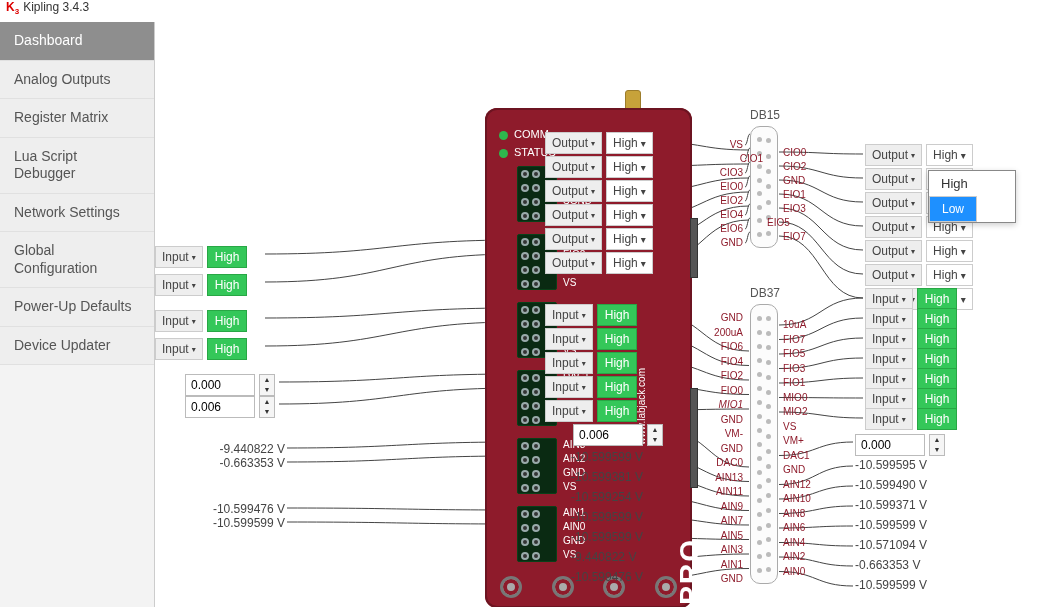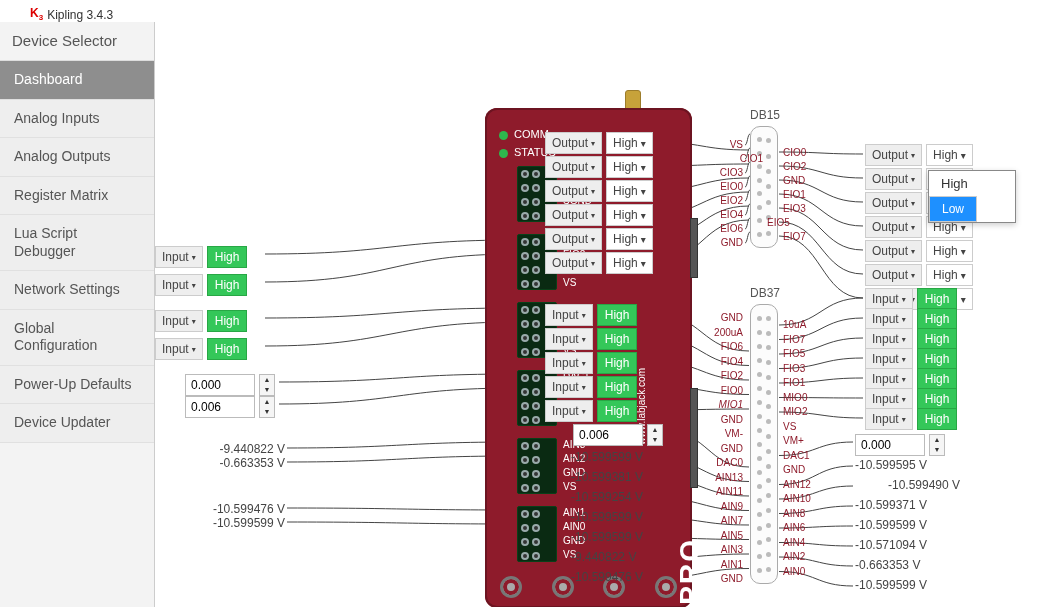--- a/index.html
+++ b/index.html
@@ -1,19 +1,19 @@
 <!DOCTYPE html>
 <html><head>
 <meta charset="utf-8">
 <style>
   * { box-sizing: border-box; margin: 0; padding: 0; font-family: Arial, Helvetica, sans-serif; }
   body { background: #fff; font-size: 13px; color: #333; width: 1057px; height: 607px; overflow: hidden; position: relative; }
 
   
-  .titlebar { height: 22px; display: flex; align-items: flex-end; padding-left: 6px; font-size: 12px; gap: 4px; margin-left: 24px; }
+  .titlebar { height: 22px; display: flex; align-items: flex-start; padding-left: 6px; font-size: 12px; gap: 4px; }
   .titlebar .logo { color: #d00; font-weight: bold; font-size: 12px; }
   .titlebar .logo sub { font-size: 8px; }
 
   
   .workspace { display: flex; height: calc(100% - 22px); }
 
   
   .sidebar { width: 155px; background: #f3f3f3; border-right: 1px solid #ccc; }
   .sidebar-header { padding: 10px 12px 10px 12px; font-size: 15px; color: #555; border-bottom: 1px solid #ddd; line-height: 1.2; }
   .sidebar-item { padding: 10px 14px; font-size: 14px; color: #555; border-bottom: 1px solid #e0e0e0; background: #eee; cursor: pointer; line-height: 1.25; }
@@ -82,24 +82,22 @@
 </head>
 <body>
 
 <div class="titlebar">
   <span class="logo"><span>K</span><sub>3</sub></span>
   <span>Kipling 3.4.3</span>
 </div>
 
 <div class="workspace">
   <div class="sidebar">
-    <div class="sidebar-header">Device Selector</div>
     <div id="sidebar-items">
         <div class="sidebar-item active">Dashboard</div>
-        <div class="sidebar-item">Analog Inputs</div>
         <div class="sidebar-item">Analog Outputs</div>
         <div class="sidebar-item">Register Matrix</div>
         <div class="sidebar-item">Lua Script Debugger</div>
         <div class="sidebar-item">Network Settings</div>
         <div class="sidebar-item">Global Configuration</div>
         <div class="sidebar-item">Power-Up Defaults</div>
         <div class="sidebar-item">Device Updater</div>
       </div>
   </div>
 
@@ -637,21 +635,21 @@
         <div class="readout" style="left: 416px; top: 428px;">-10.599599 V</div>
         <div class="readout" style="left: 416px; top: 448px;">-10.599381 V</div>
         <div class="readout" style="left: 416px; top: 468px;">-10.599254 V</div>
         <div class="readout" style="left: 416px; top: 488px;">-10.599599 V</div>
         <div class="readout" style="left: 416px; top: 508px;">-10.599599 V</div>
         <div class="readout" style="left: 416px; top: 528px;">-9.440822 V</div>
         <div class="readout" style="left: 416px; top: 548px;">-10.599476 V</div>
       </div>
     <div id="db37-right-readouts">
         <div class="readout" style="left: 700px; top: 436px;">-10.599595 V</div>
-        <div class="readout" style="left: 700px; top: 456px; margin-left: 33px;">-10.599490 V</div>
+        <div class="readout" style="left: 700px; top: 456px;">-10.599490 V</div>
         <div class="readout" style="left: 700px; top: 476px;">-10.599371 V</div>
         <div class="readout" style="left: 700px; top: 496px;">-10.599599 V</div>
         <div class="readout" style="left: 700px; top: 516px;">-10.571094 V</div>
         <div class="readout" style="left: 700px; top: 536px;">-0.663353 V</div>
         <div class="readout" style="left: 700px; top: 556px;">-10.599599 V</div>
       </div>
 
   </div>
 </div>
 

